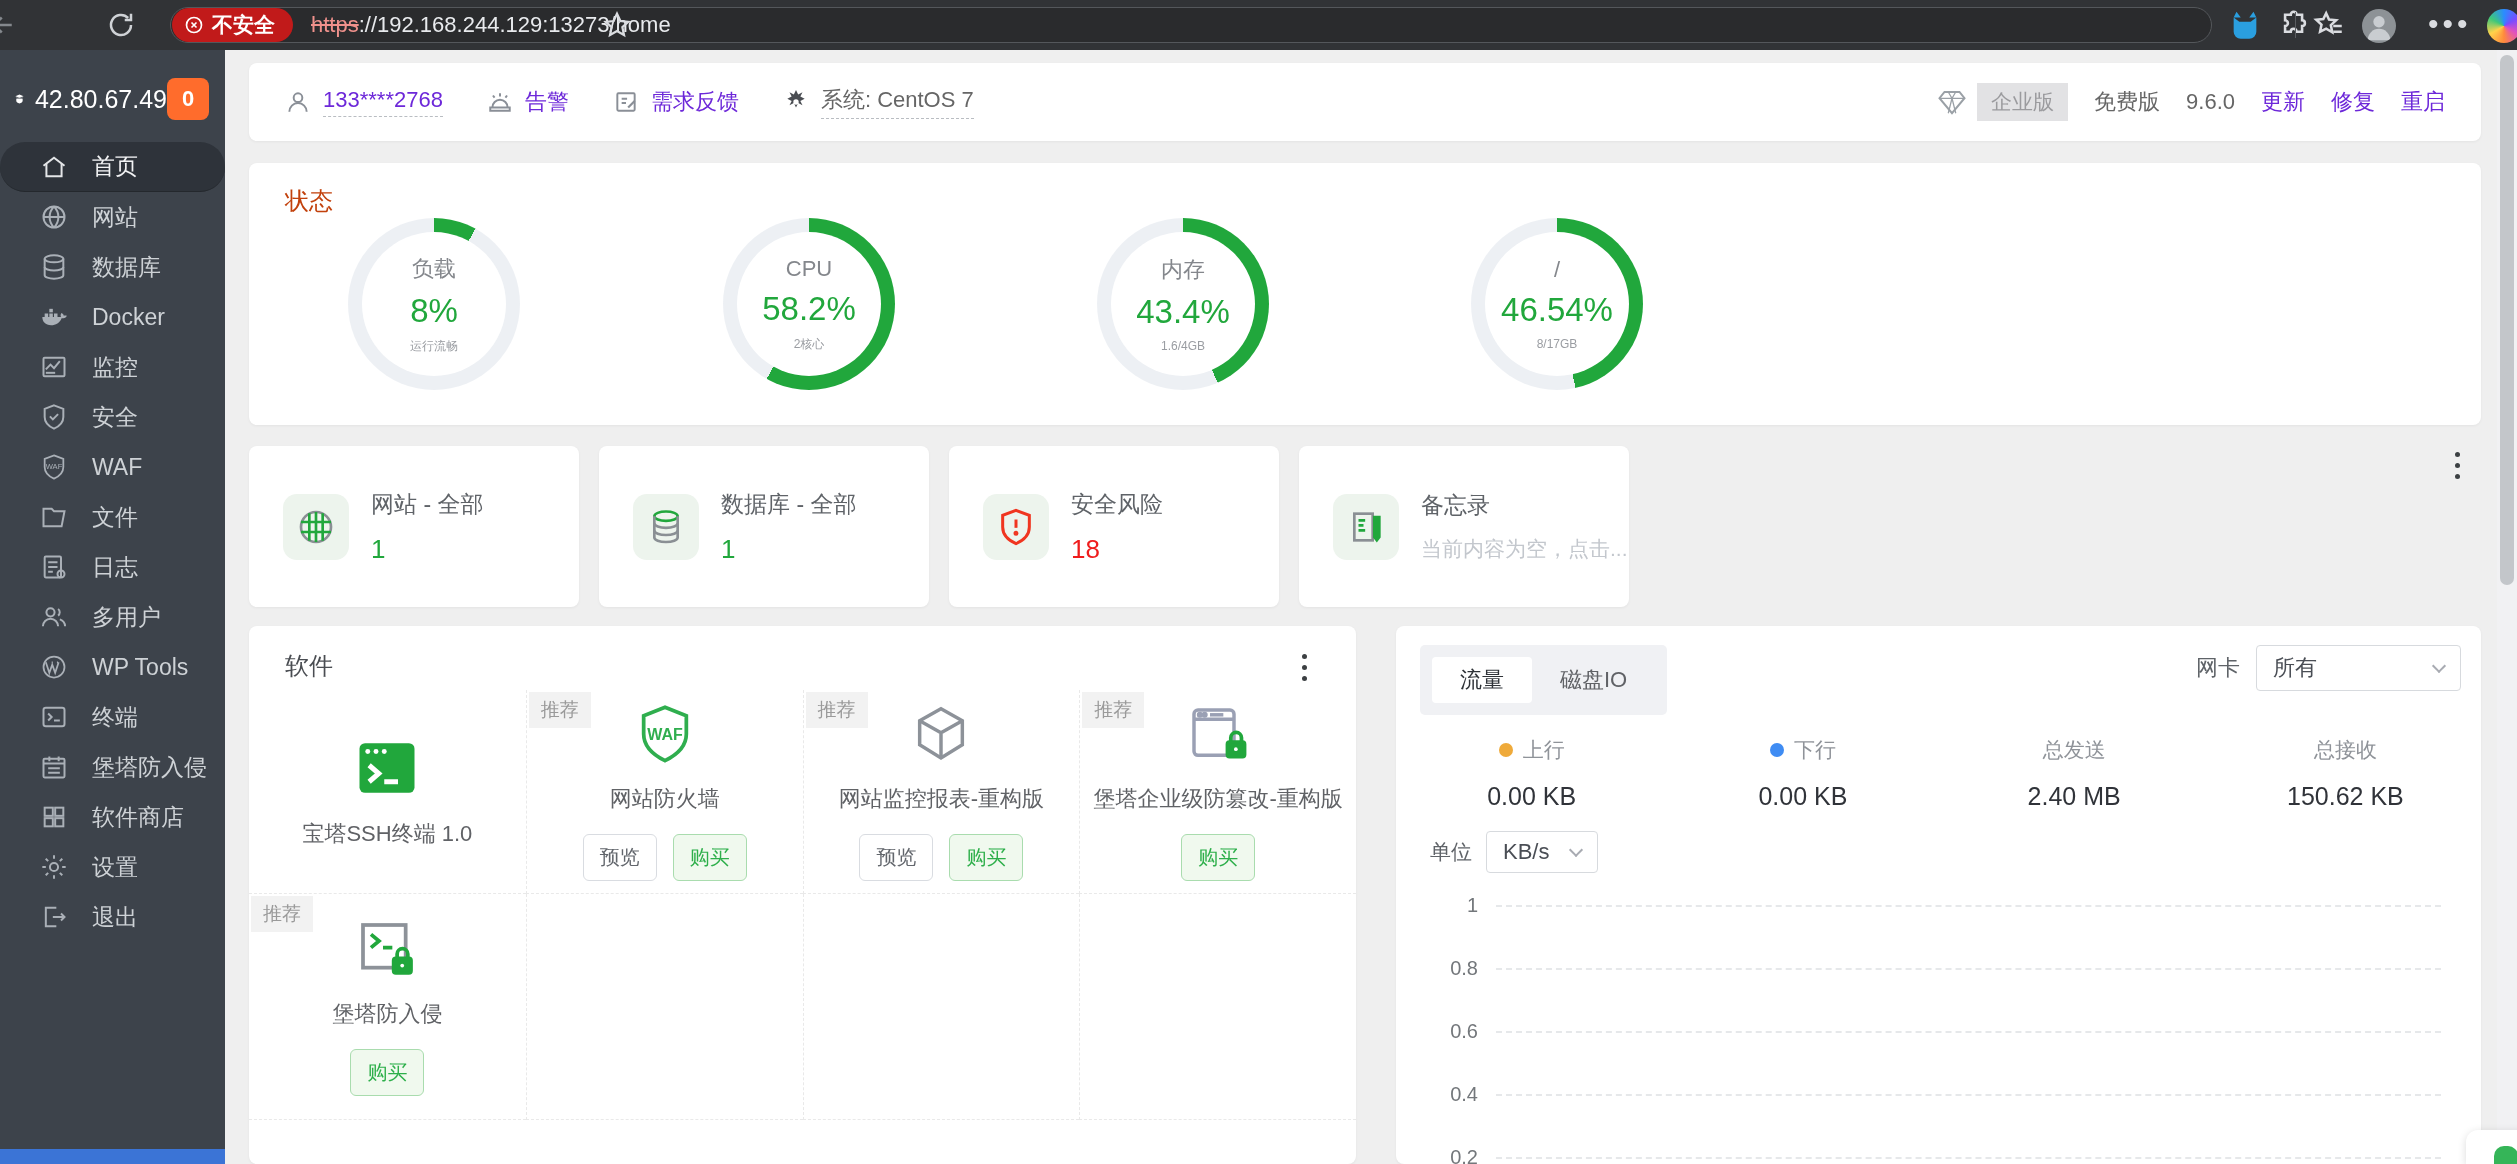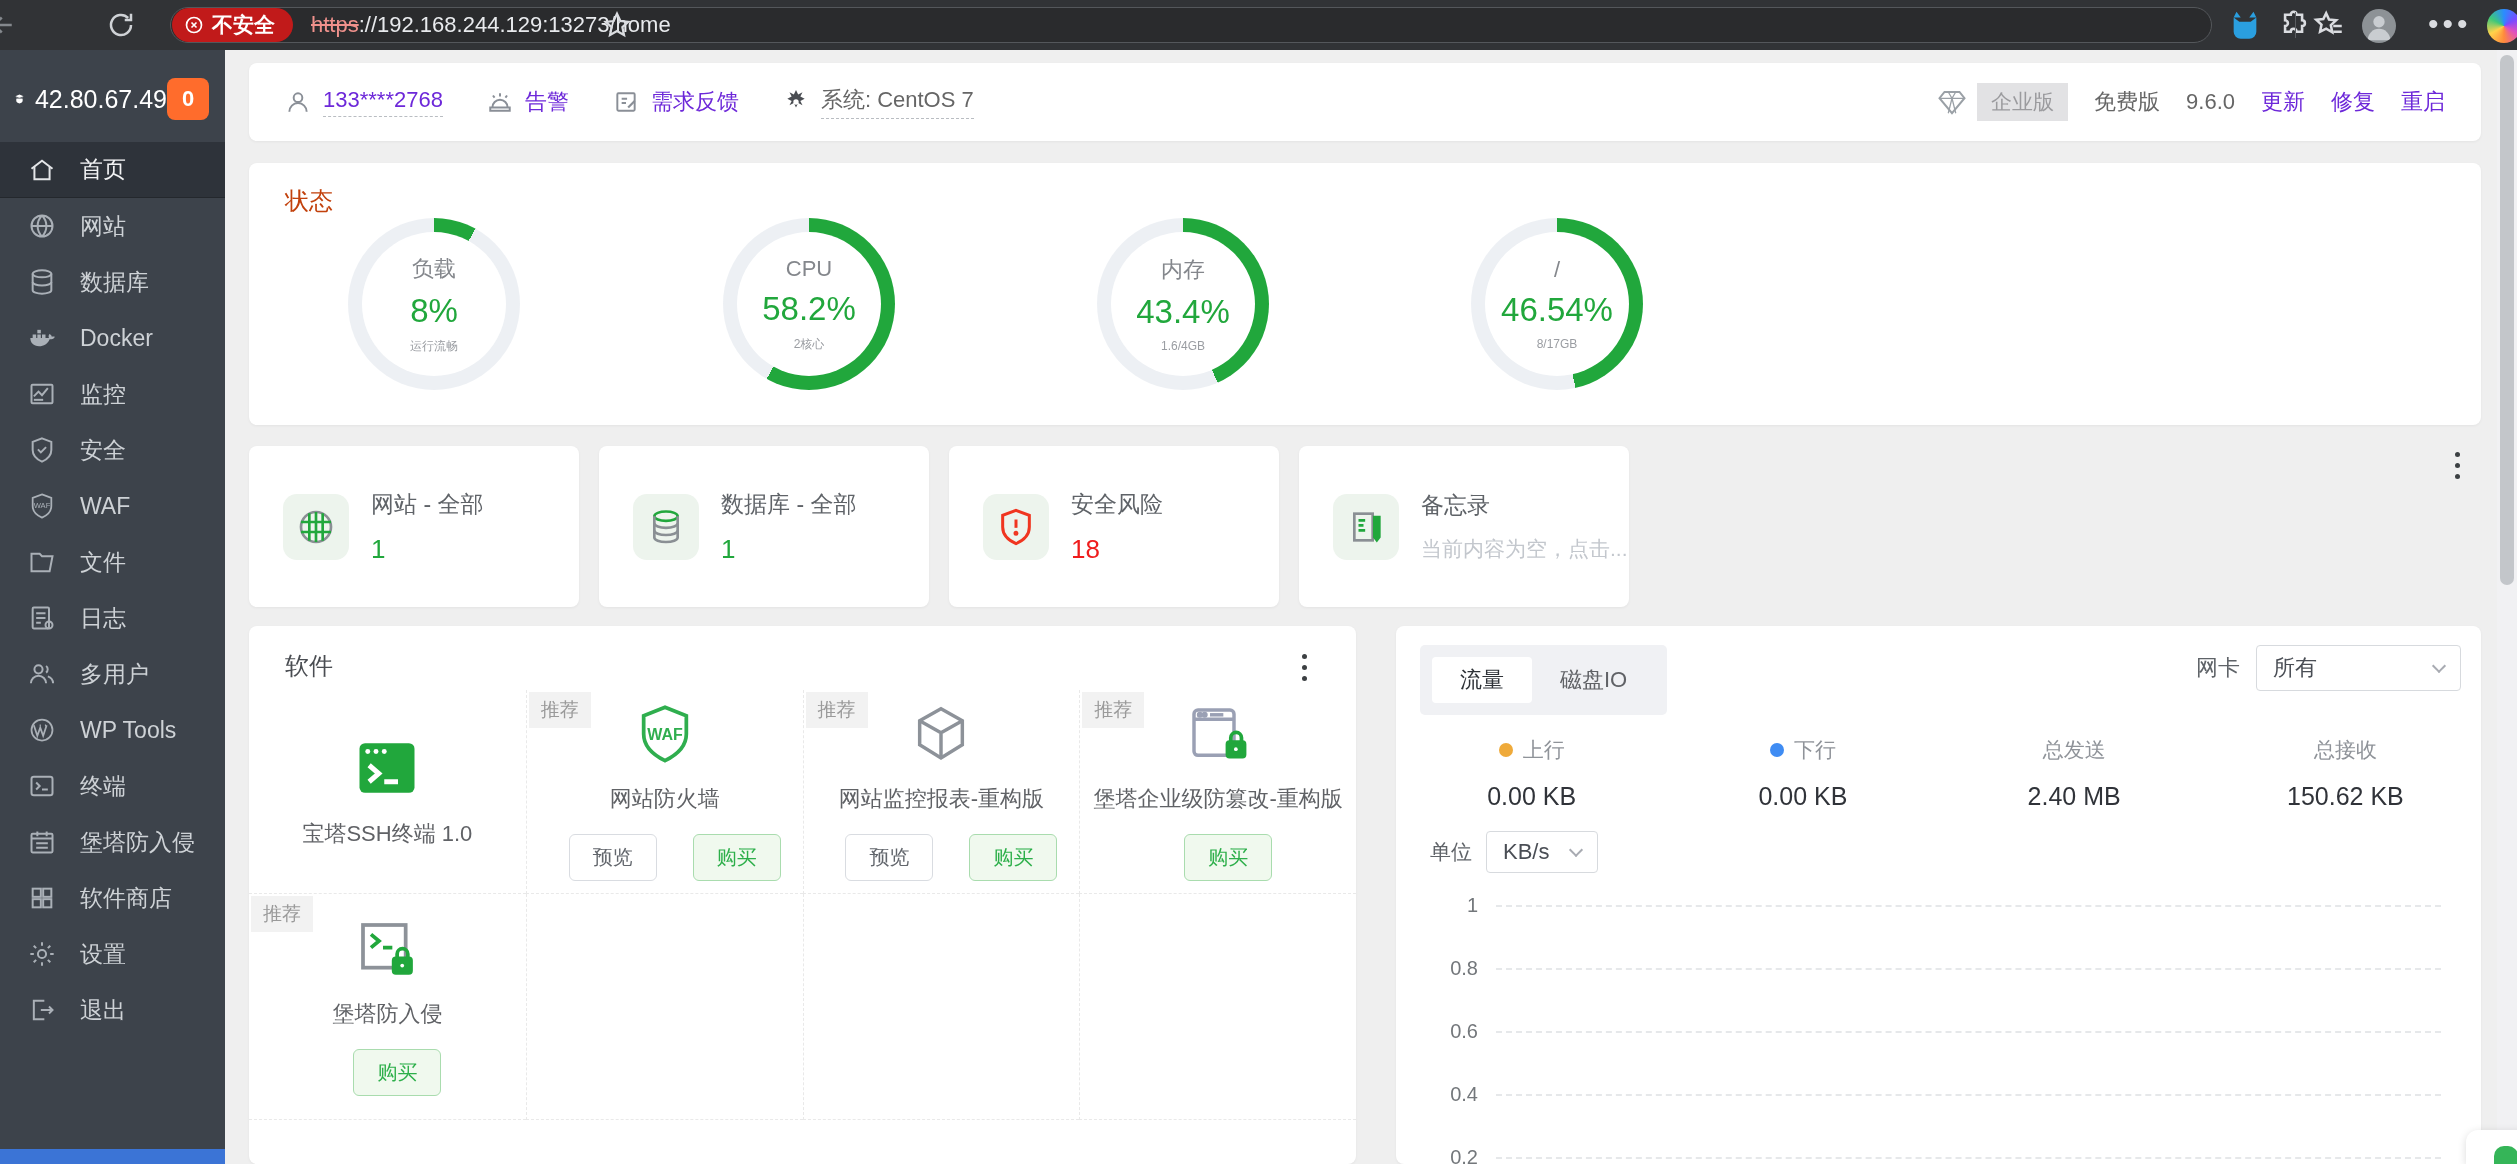--- a/index.html
+++ b/index.html
@@ -21,21 +21,21 @@
   #avatar-btn { left:2362px; width:34px; height:34px; border-radius:50%; background:#8d9296; overflow:hidden; }
   #copilot-btn { left:2487px; width:34px; height:34px; border-radius:50%;
       background:conic-gradient(#2a8cff,#7a4bff,#e050c0,#ff8a3c,#ffd24a,#3ec87a,#2a8cff); }
   .kebab-h { position:absolute; left:2428px; top:20px; width:42px; height:10px; color:#dadce0; font-size:30px; line-height:8px; letter-spacing:4px; }
 
   
   #sidebar { position:absolute; left:0; top:50px; width:225px; height:1114px; background:#3d434b; }
   #sidebar-head { display:flex; align-items:center; padding:28px 16px 22px 14px; }
   #server-ip { color:#fff; font-size:25px; margin-left:10px; flex:1; }
   #msg-badge { background:#ff6c2c; color:#fff; font-size:22px; font-weight:bold; border-radius:8px; min-width:42px; height:42px; display:flex; align-items:center; justify-content:center; }
-  .side-item { display:flex; align-items:center; height:56px; padding-left:28px; color:#ced2d6; font-size:23px; cursor:pointer; }
+  .side-item { display:flex; align-items:center; height:50px; padding-left:40px; color:#ced2d6; font-size:23px; cursor:pointer;border-radius:27px; }
   .side-item svg { width:28px; height:28px; margin-right:24px; color:#aab0b7; flex:0 0 auto; }
   .side-item.active { background:#2e333a; border-bottom:1px solid #24282d; color:#f2f3f4; }
   .side-item.active svg { color:#e4e6e8; }
   #taskbar-strip { position:absolute; left:0; bottom:0; width:225px; height:15px; background:#3b74d6; }
 
   
   #main { position:absolute; left:225px; top:50px; width:2272px; height:1114px; background:#efefef; }
   .card { position:absolute; background:#fff; border-radius:8px; box-shadow:0 1px 3px rgba(0,0,0,.05); }
 
   
@@ -77,21 +77,21 @@
   #soft-title { position:absolute; left:36px; top:24px; font-size:24px; color:#4a4d52; }
   #soft-kebab { position:absolute; right:48px; top:28px; cursor:pointer; }
   #soft-grid { position:absolute; left:0; top:64px; width:1107px; display:grid; grid-template-columns:repeat(4,1fr); }
   .soft-cell { position:relative; height:204px; display:flex; flex-direction:column; align-items:center; justify-content:center; }
   .soft-cell.r2 { height:226px; }
   .soft-cell.bl { border-left:1px dashed #e9e9e9; }
   .soft-cell.bb { border-bottom:1px dashed #e9e9e9; }
   .rec-badge { position:absolute; left:2px; top:2px; background:#f2f2f2; color:#9a9a9a; font-size:19px; padding:5px 12px; }
   .soft-name { font-size:22px; color:#606266; margin-top:18px; text-align:center; }
   .soft-btns { display:flex; gap:16px; margin-top:20px; }
-  .btn { font-size:20px; border-radius:6px; padding:9px 23px; cursor:pointer;margin-left:20px; }
+  .btn { font-size:20px; border-radius:6px; padding:9px 16px; cursor:pointer; }
   .btn-preview { background:#fff; border:1px solid #d9dce1; color:#62666c; }
   .btn-buy { background:#f0f9ee; border:1px solid #a9dcae; color:#2daf4a; }
 
   
   #mon-card { left:1171px; top:576px; width:1085px; height:538px; }
   #mon-tabs { position:absolute; left:24px; top:19px; background:#f0f1f4; border-radius:5px; padding:12px; display:flex; }
   .mon-tab { font-size:22px; padding:8px 28px; border-radius:4px; color:#606266; cursor:pointer; }
   .mon-tab.active { background:#fff; color:#2f3338; }
   #nic-box { position:absolute; right:20px; top:19px; display:flex; align-items:center; }
   #nic-label { font-size:22px; color:#5f6368; margin-right:16px; }

